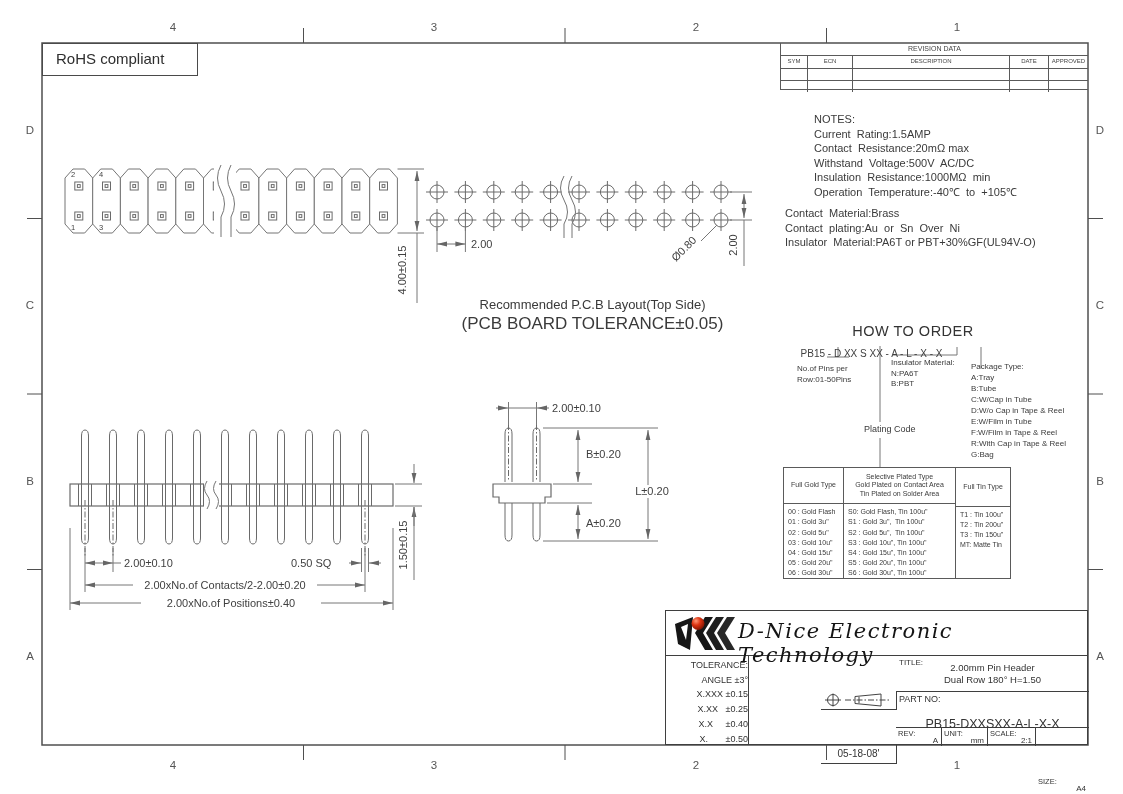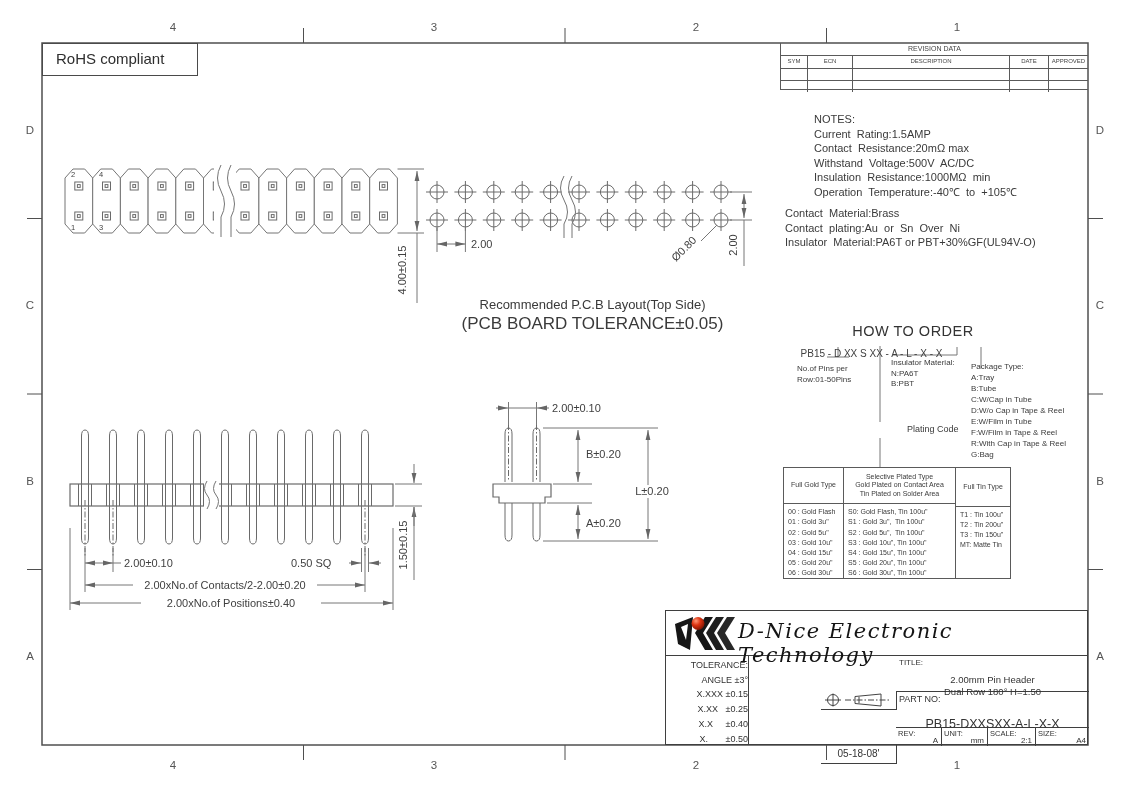--- a/index.html
+++ b/index.html
@@ -28,48 +28,48 @@
   
   .cap1{left:420px;top:277px;width:345px;font-size:13px;color:#3a3a3a;}
   .cap2{left:420px;top:294px;width:345px;font-size:17px;color:#3a3a3a;}
   
   .hto-title{left:823px;top:303px;width:180px;font-size:14.5px;letter-spacing:.5px;color:#333;}
   .hto-code{left:750px;top:328px;width:243px;font-size:10px;color:#404040;}
   .sml{font-size:8px;line-height:10.5px;color:#3a3a3a;}
   .pins-lbl{left:797px;top:364px;width:80px;}
   .ins-lbl{left:891px;top:358px;width:80px;}
   .pkg-lbl{left:971px;top:361px;width:115px;line-height:11px;}
-  .plc-lbl{left:907px;top:424px;width:70px;font-size:9px;color:#3a3a3a;}
+  .plc-lbl{left:864px;top:424px;width:70px;font-size:9px;color:#3a3a3a;}
   
   .ptab{left:783px;top:467px;width:228px;height:112px;border:1px solid #5a5a5a;display:flex;font-size:7px;color:#3a3a3a;background:#fff;}
   .ptab .col{border-right:1px solid #5a5a5a;display:flex;flex-direction:column;}
   .ptab .col:last-child{border-right:none;}
   .pc1{width:59px;} .pc2{width:111px;} .pc3{flex:1;}
   .ptab .hd{height:38px;border-bottom:1px solid #5a5a5a;display:flex;align-items:center;justify-content:center;text-align:center;line-height:8.6px;white-space:pre;}
   .ptab .bd{padding:3px 0 0 4px;line-height:10.1px;white-space:pre;}
   
   .tb{left:665px;top:610px;width:423px;height:135px;border:1.6px solid #3f3f3f;background:#fff;}
   .tb-logo{left:0;top:0;width:100%;height:45px;border-bottom:1.4px solid #3f3f3f;}
   .tb-company{left:72px;top:8px;font-family:"DejaVu Serif",serif;font-style:italic;font-size:21px;color:#141414;letter-spacing:1.5px;}
   .tol{left:0;top:45px;width:83px;height:88px;border-right:1px solid #3f3f3f;font-size:9px;line-height:14.7px;padding:2px 0 0 4px;color:#333;text-align:right;}
   .lab{width:72px;height:18px;border-right:1px solid #3f3f3f;border-bottom:1px solid #3f3f3f;font-size:9.5px;line-height:17px;padding-left:4px;color:#333;}
   .val{width:75px;height:18px;border-right:1px solid #3f3f3f;border-bottom:1px solid #3f3f3f;font-size:10px;line-height:17px;text-align:center;color:#333;margin-top:35px;}
   .nob{border-bottom:none;}
   .t-area{left:230px;top:45px;width:193px;height:36px;border-bottom:1px solid #3f3f3f;}
   .t-lab{position:absolute;left:3px;top:2px;font-size:8px;color:#333;}
-  .t-lines{position:absolute;left:0;top:6px;width:100%;text-align:center;font-size:9.5px;line-height:11.5px;white-space:pre;color:#333;margin-top:12px;}
+  .t-lines{position:absolute;left:0;top:6px;width:100%;text-align:center;font-size:9.5px;line-height:11.5px;white-space:pre;color:#333;}
   .p-area{left:230px;top:81px;width:193px;height:36px;border-bottom:1px solid #3f3f3f;}
   .p-lab{position:absolute;left:3px;top:2px;font-size:9px;color:#333;}
   .p-val{position:absolute;left:0;top:13px;width:100%;text-align:center;font-size:12.5px;color:#333;margin-top:12px;}
   .b-row{left:230px;top:117px;width:193px;height:18px;display:flex;}
   .tbc{position:relative;border-right:1px solid #3f3f3f;height:100%;}
   .tbc:last-child{border-right:none;}
   .tbc .lbl{position:absolute;left:2px;top:1px;font-size:7.5px;color:#333;}
   .tbc .vv{position:absolute;right:3px;bottom:1px;font-size:8px;color:#333;}
-  .w45{width:45px;} .w47{width:47px;} .w56{flex:1;}
+  .w45{width:45px;} .w47{width:47px;} .w56{flex:1;margin-top:48px;}
 </style>
 </head>
 <body>
 
 <div id="stage">
 
   <svg width="1123" height="794" viewBox="0 0 1123 794">
     <defs>
       <marker id="arr" markerWidth="11" markerHeight="9" refX="10" refY="4" orient="auto-start-reverse" markerUnits="userSpaceOnUse">
         <path d="M10,4 L0,1.6 L0,6.4 Z" fill="#666"></path>

